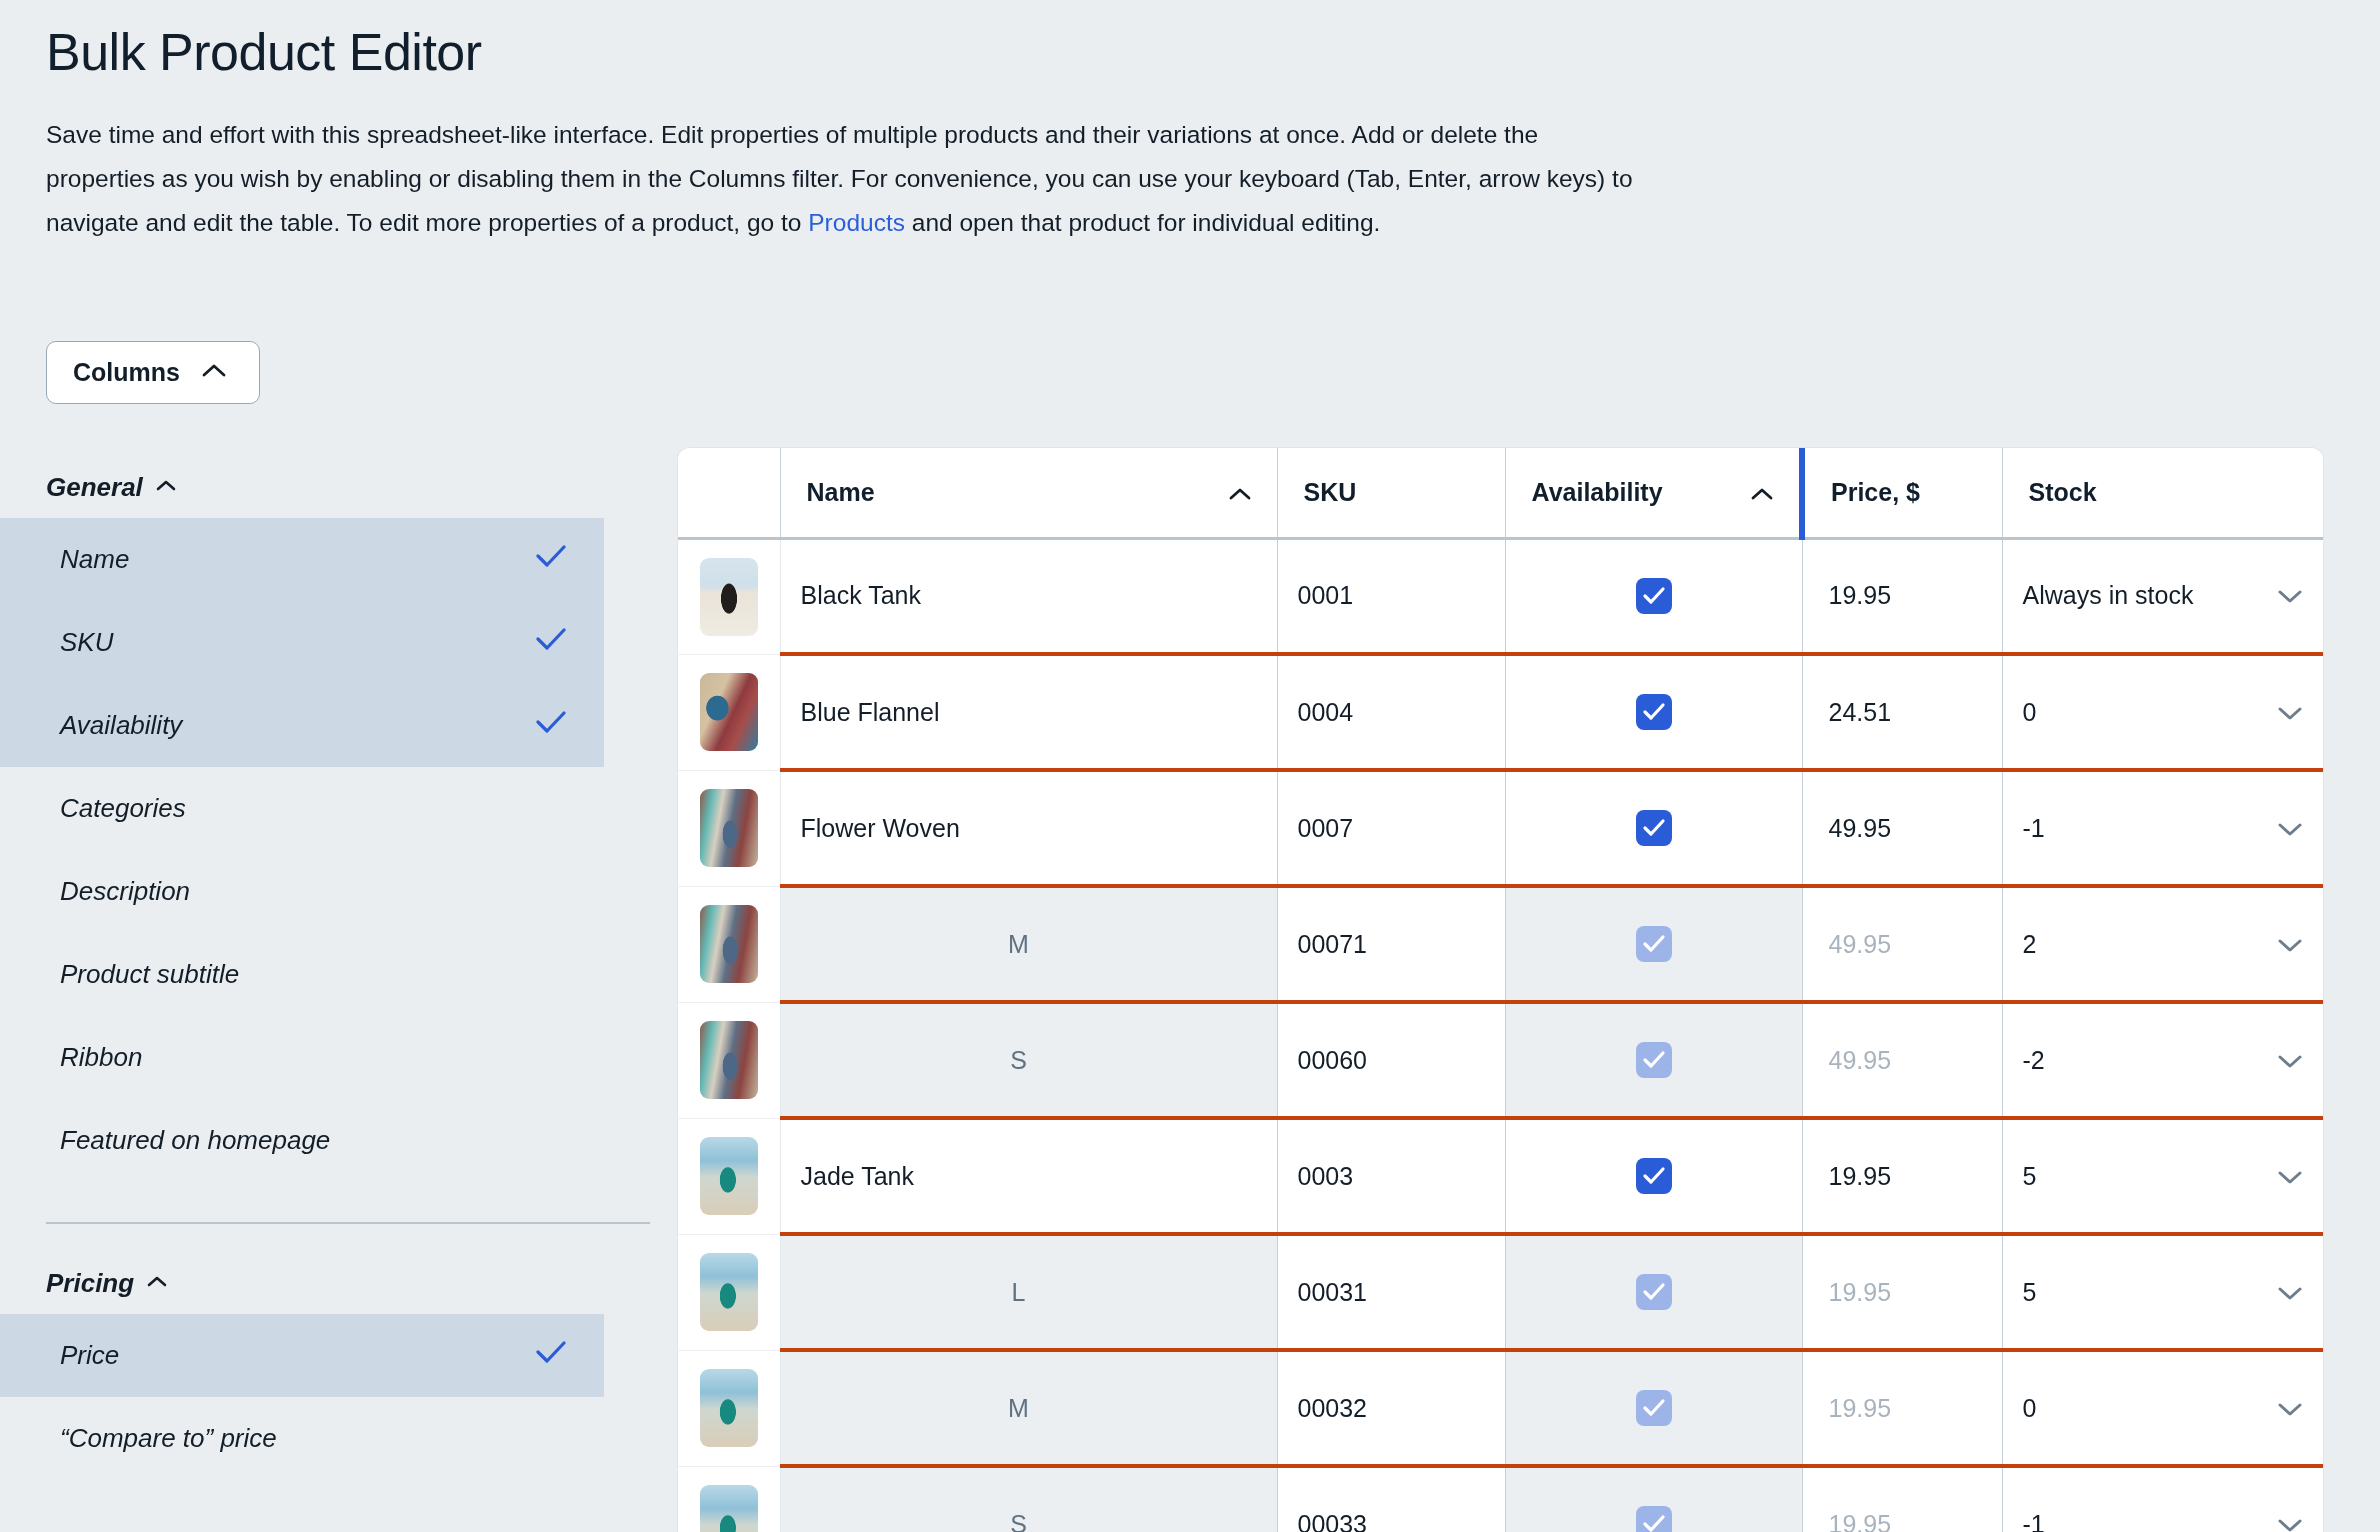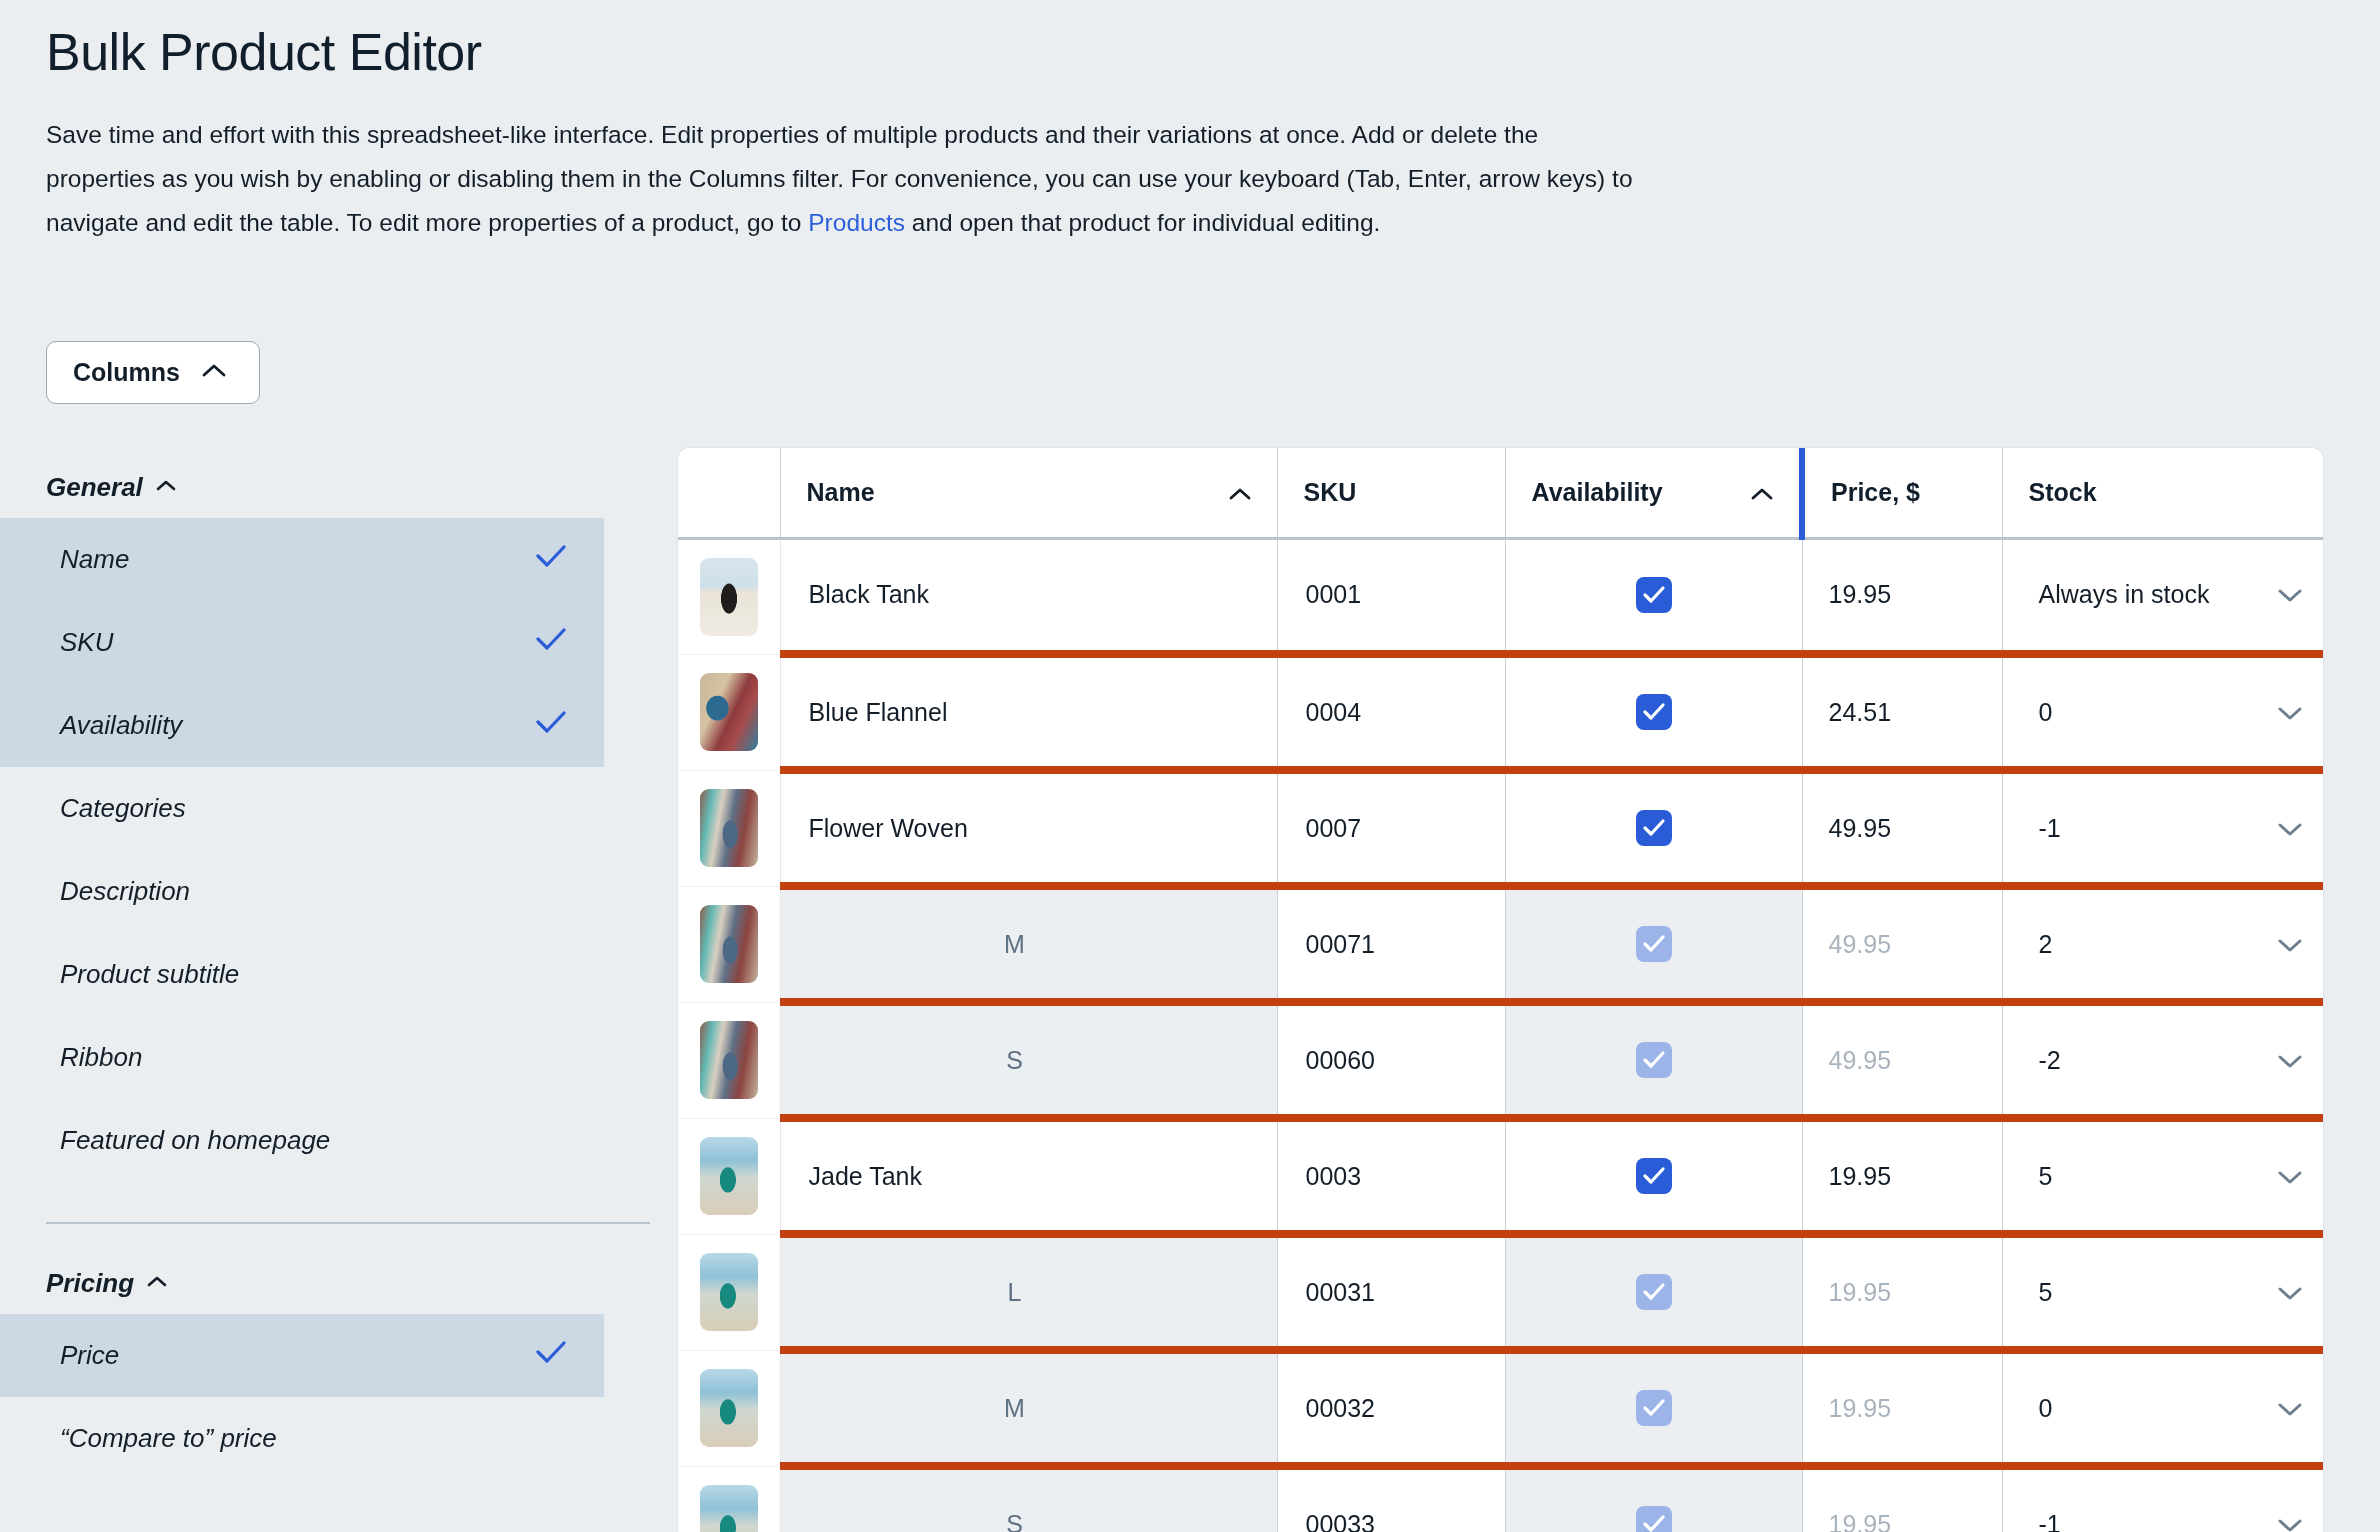--- a/index.html
+++ b/index.html
@@ -143,24 +143,24 @@
   }
   thead th.th-img { border-right: 1px solid #c6d0d9; padding: 0; }
   thead th.th-stock { border-right: none; margin-top: 37px; }
   thead th.th-avail { border-right: 6px solid #2a5cd8; }
   .th-inner { display: flex; align-items: center; justify-content: space-between; }
   .th-inner .sort { margin-left: 12px; display: block; }
 
   tbody td {
     height: 116px;
     border-right: 1px solid #c6d0d9;
-    border-bottom: 8px solid #c2410c;
+    border-bottom: 4px solid #c2410c;
     font-size: 25px;
     color: #131e29;
-    padding: 0 28px;
+    padding: 0 20px;
     vertical-align: middle;
     background: #ffffff;
   }
   tbody td.td-img {
     padding: 0;
     text-align: center;
     border-right: 1px solid #e4e9ed;
     border-bottom: 1px solid #eef1f3;
   }
   tbody td.td-stock { border-right: none; }
@@ -216,21 +216,20 @@
     cursor: pointer;
   }
   .cb.muted { background: #9db4e8; }
 
   
   .stock-cell {
     display: flex;
     align-items: flex-end;
     justify-content: space-between;
     width: 100%;
-    margin-left: 8px;
   }
   .stock-cell .chev-dn { display: block; margin-left: 14px; }
 </style>
 </head>
 <body>
 
 <h1 class="page-title">Bulk Product Editor</h1>
 
 <p class="page-desc">
   <span>Save time and effort with this spreadsheet-like interface. Edit properties of multiple products and their variations at once. Add or delete the properties as you wish by enabling or disabling them in the Columns filter. For convenience, you can use your keyboard (Tab, Enter, arrow keys) to navigate and edit the table. To edit more properties of a product, go to </span><a href="#">Products</a><span> and open that product for individual editing.</span>

